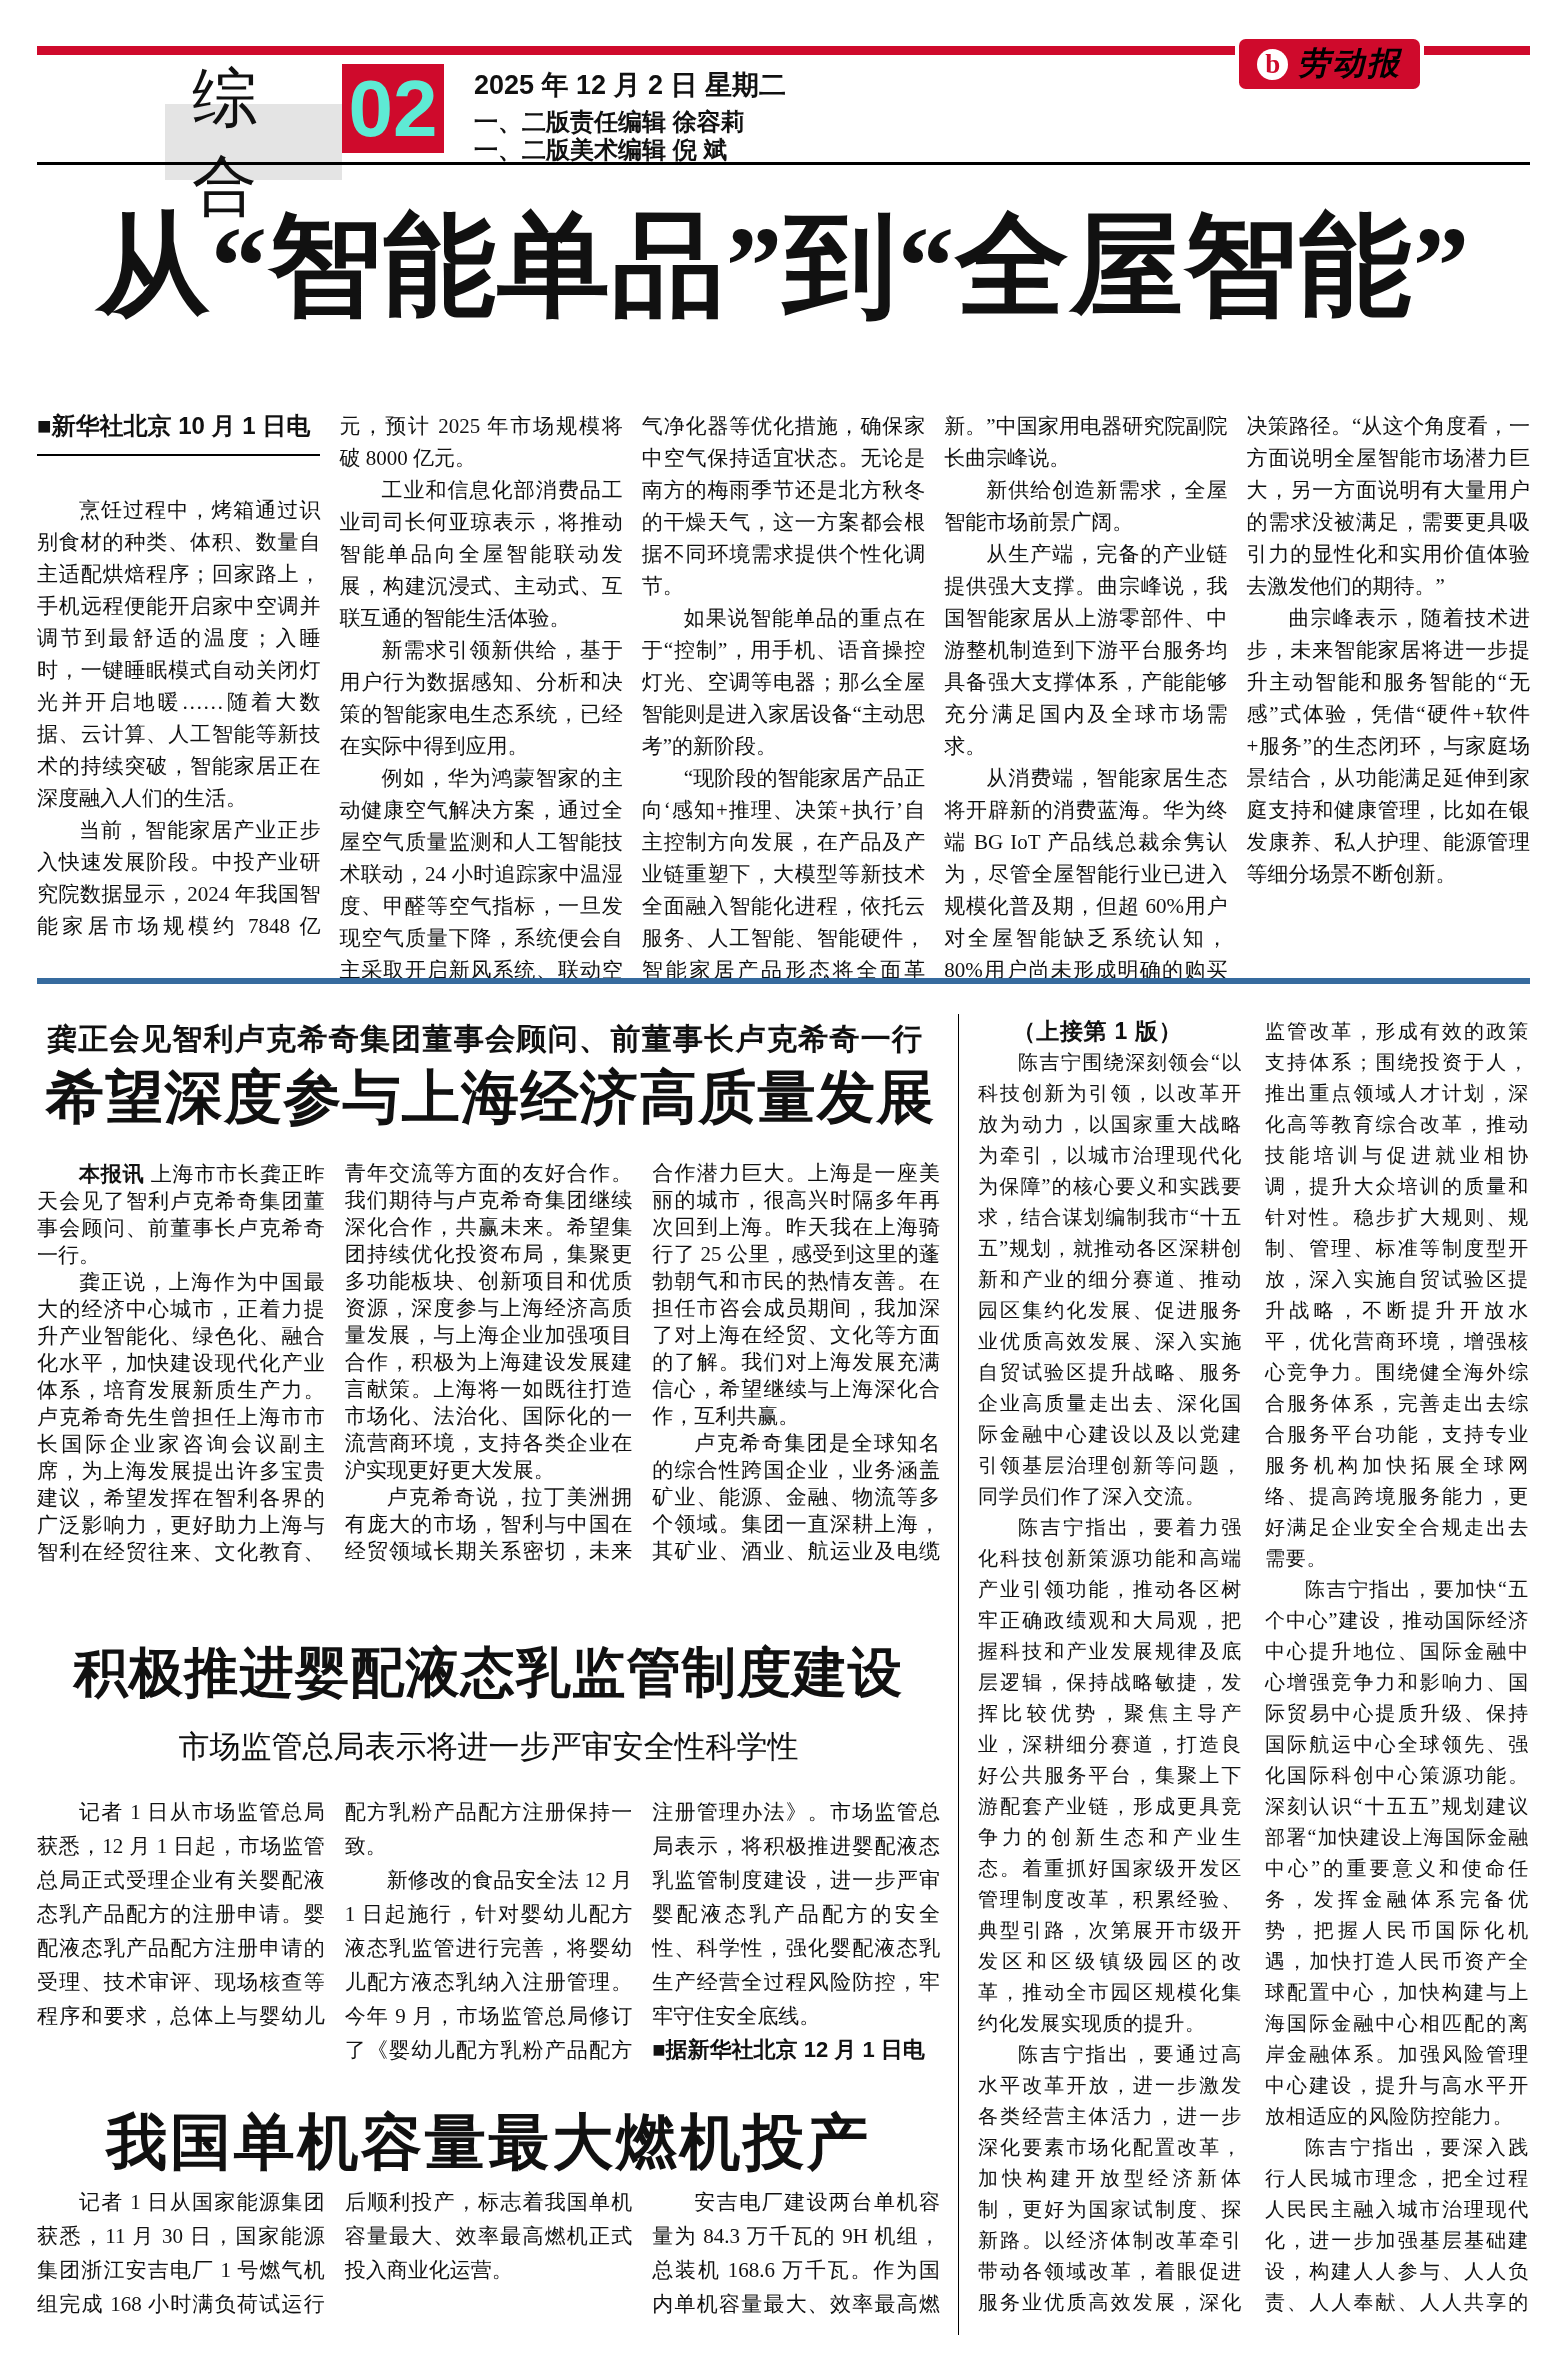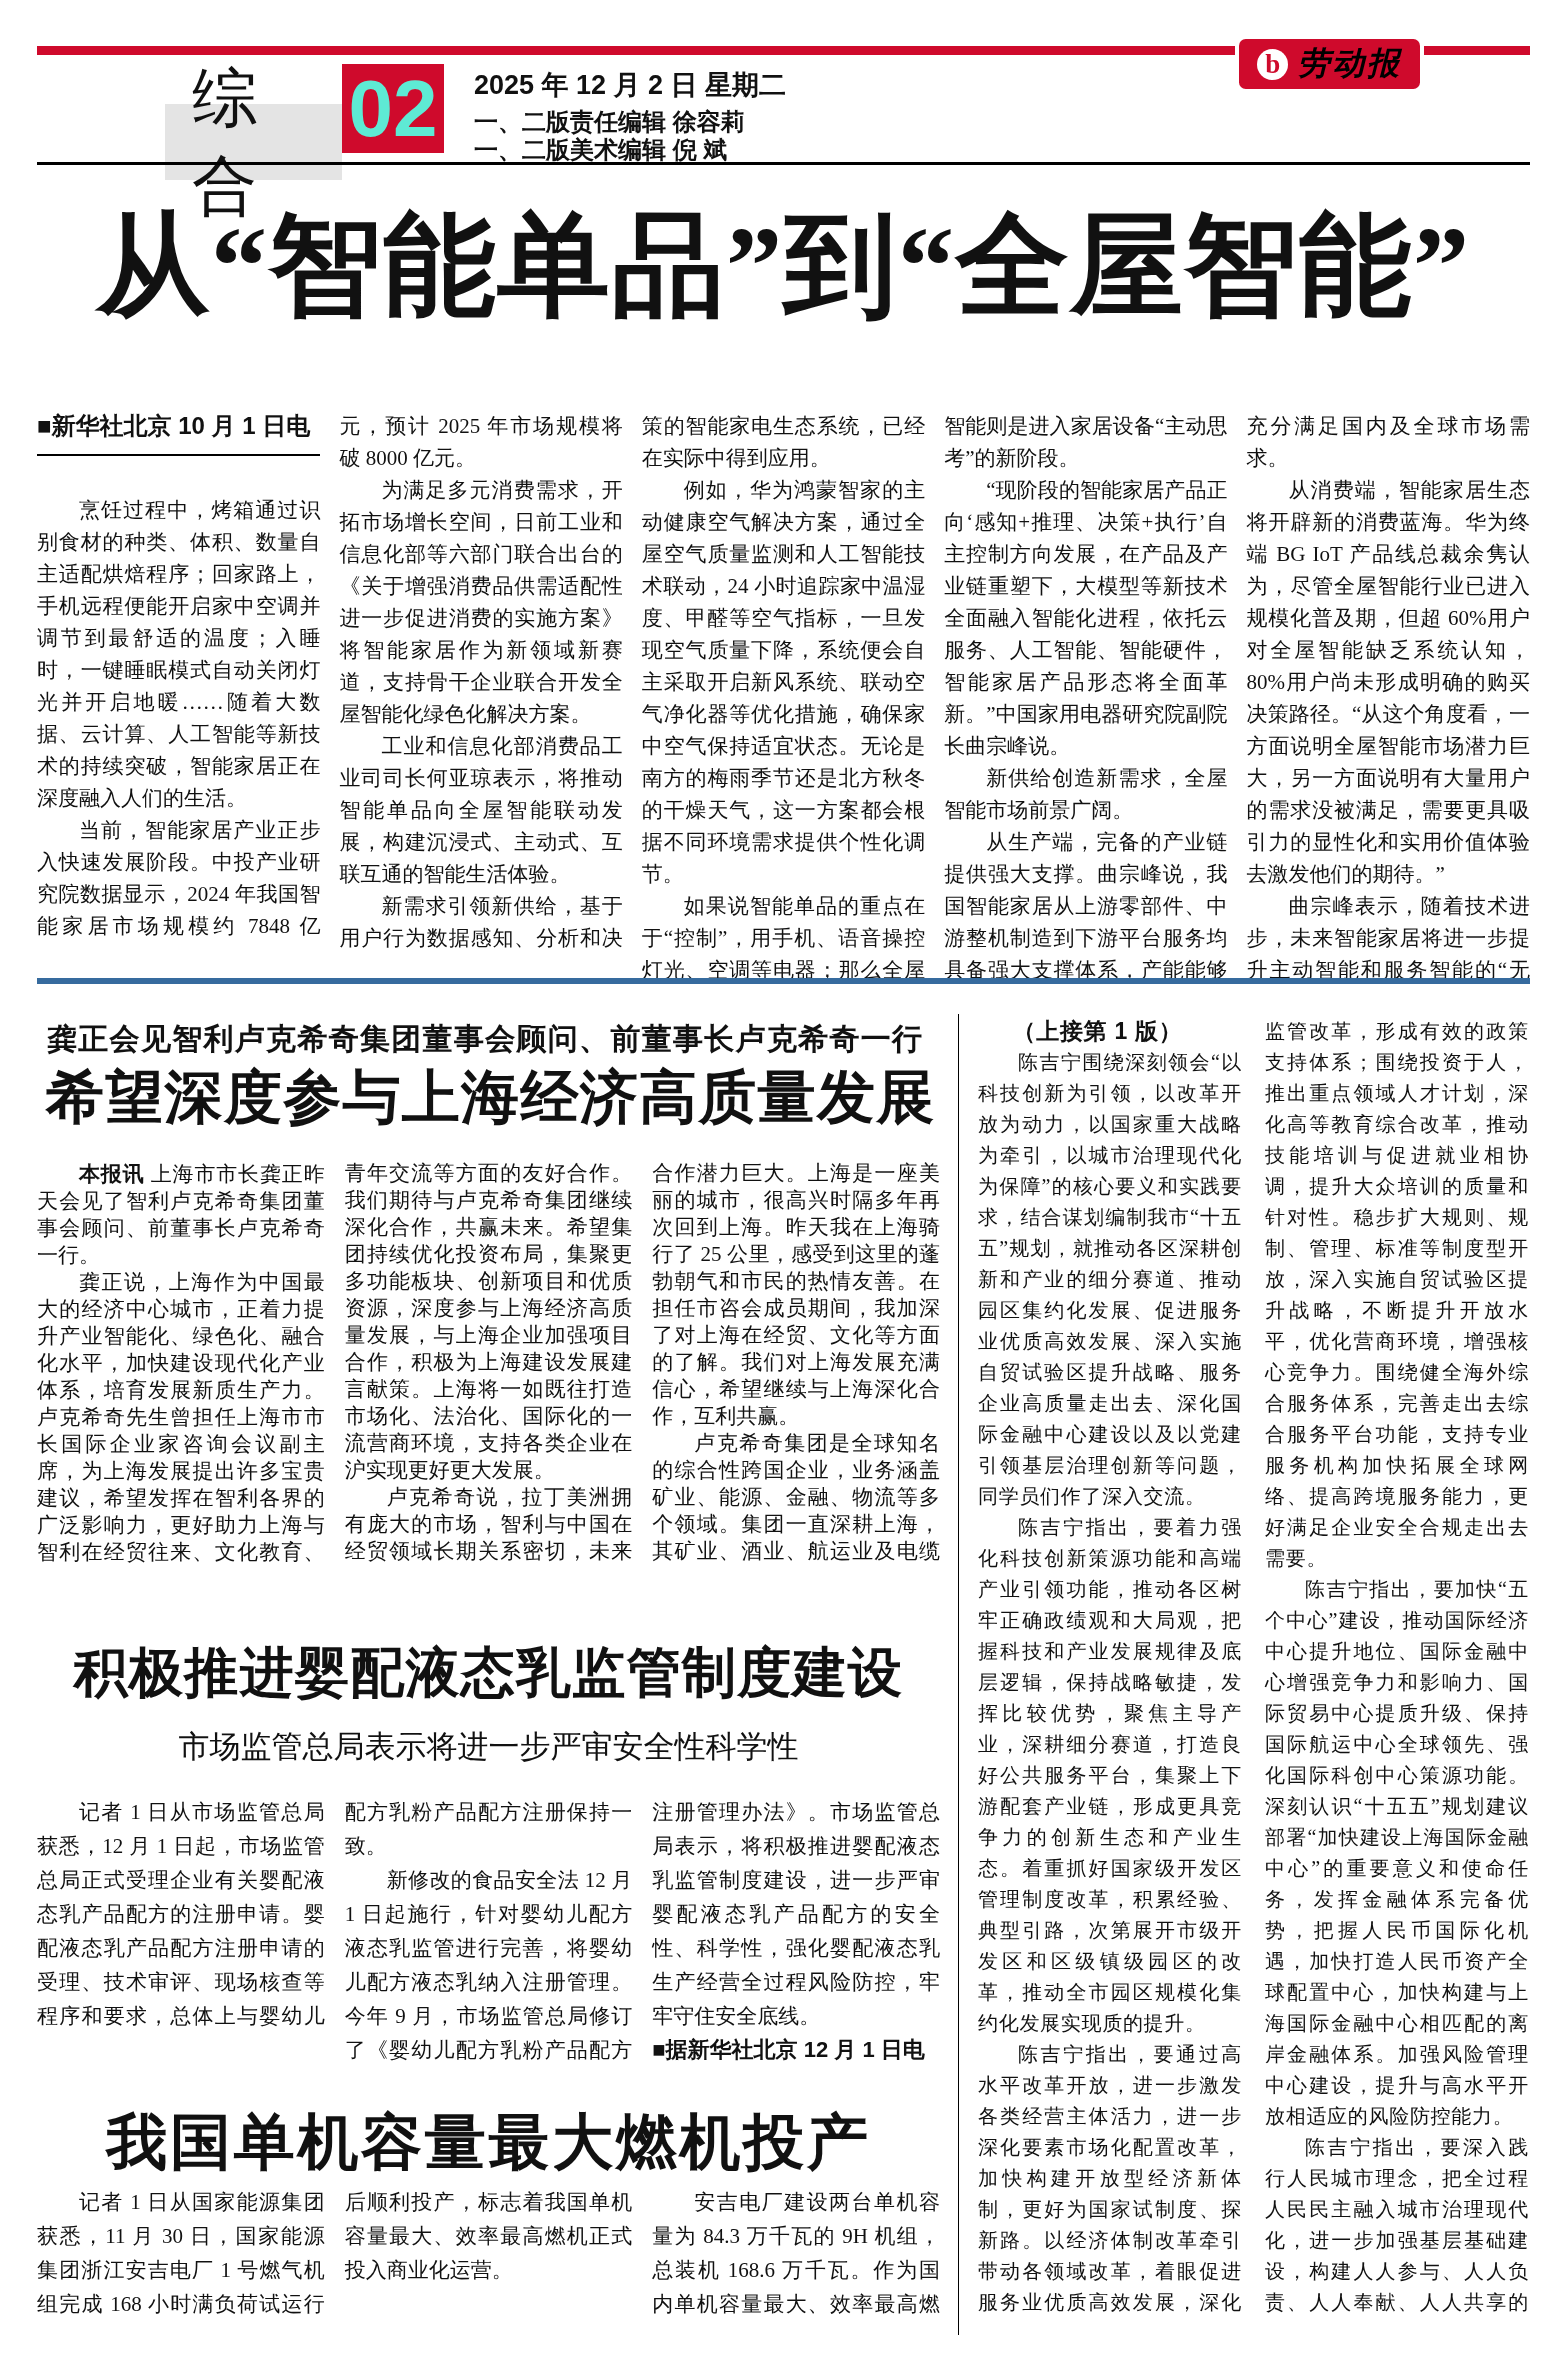--- a/index.html
+++ b/index.html
@@ -84,21 +84,20 @@
       <div class="l2">一、二版美术编辑 倪  斌</div>
     </div>
   </div>
   <div class="hdr-rule"></div>
 
   <div class="lead-headline">从“智能单品”到“全屋智能”</div>
   <div class="lead-body flow">
     <div class="dateline">■新华社北京 10 月 1 日电</div>
     <p>烹饪过程中，烤箱通过识别食材的种类、体积、数量自主适配烘焙程序；回家路上，手机远程便能开启家中空调并调节到最舒适的温度；入睡时，一键睡眠模式自动关闭灯光并开启地暖……随着大数据、云计算、人工智能等新技术的持续突破，智能家居正在深度融入人们的生活。</p>
     <p>当前，智能家居产业正步入快速发展阶段。中投产业研究院数据显示，2024 年我国智能家居市场规模约 7848 亿元，预计 2025 年市场规模将破 8000 亿元。</p>
-    <p>为满足多元消费需求，开拓市场增长空间，日前工业和信息化部等六部门联合出台的《关于增强消费品供需适配性进一步促进消费的实施方案》将智能家居作为新领域新赛道，支持骨干企业联合开发全屋智能化绿色化解决方案。</p>
     <p>工业和信息化部消费品工业司司长何亚琼表示，将推动智能单品向全屋智能联动发展，构建沉浸式、主动式、互联互通的智能生活体验。</p>
     <p>新需求引领新供给，基于用户行为数据感知、分析和决策的智能家电生态系统，已经在实际中得到应用。</p>
     <p>例如，华为鸿蒙智家的主动健康空气解决方案，通过全屋空气质量监测和人工智能技术联动，24 小时追踪家中温湿度、甲醛等空气指标，一旦发现空气质量下降，系统便会自主采取开启新风系统、联动空气净化器等优化措施，确保家中空气保持适宜状态。无论是南方的梅雨季节还是北方秋冬的干燥天气，这一方案都会根据不同环境需求提供个性化调节。</p>
     <p>如果说智能单品的重点在于“控制”，用手机、语音操控灯光、空调等电器；那么全屋智能则是进入家居设备“主动思考”的新阶段。</p>
     <p>“现阶段的智能家居产品正向‘感知+推理、决策+执行’自主控制方向发展，在产品及产业链重塑下，大模型等新技术全面融入智能化进程，依托云服务、人工智能、智能硬件，智能家居产品形态将全面革新。”中国家用电器研究院副院长曲宗峰说。</p>
     <p>新供给创造新需求，全屋智能市场前景广阔。</p>
     <p>从生产端，完备的产业链提供强大支撑。曲宗峰说，我国智能家居从上游零部件、中游整机制造到下游平台服务均具备强大支撑体系，产能能够充分满足国内及全球市场需求。</p>
     <p>从消费端，智能家居生态将开辟新的消费蓝海。华为终端 BG IoT 产品线总裁余隽认为，尽管全屋智能行业已进入规模化普及期，但超 60%用户对全屋智能缺乏系统认知，80%用户尚未形成明确的购买决策路径。“从这个角度看，一方面说明全屋智能市场潜力巨大，另一方面说明有大量用户的需求没被满足，需要更具吸引力的显性化和实用价值体验去激发他们的期待。”</p>
     <p>曲宗峰表示，随着技术进步，未来智能家居将进一步提升主动智能和服务智能的“无感”式体验，凭借“硬件+软件+服务”的生态闭环，与家庭场景结合，从功能满足延伸到家庭支持和健康管理，比如在银发康养、私人护理、能源管理等细分场景不断创新。</p>
   </div>

